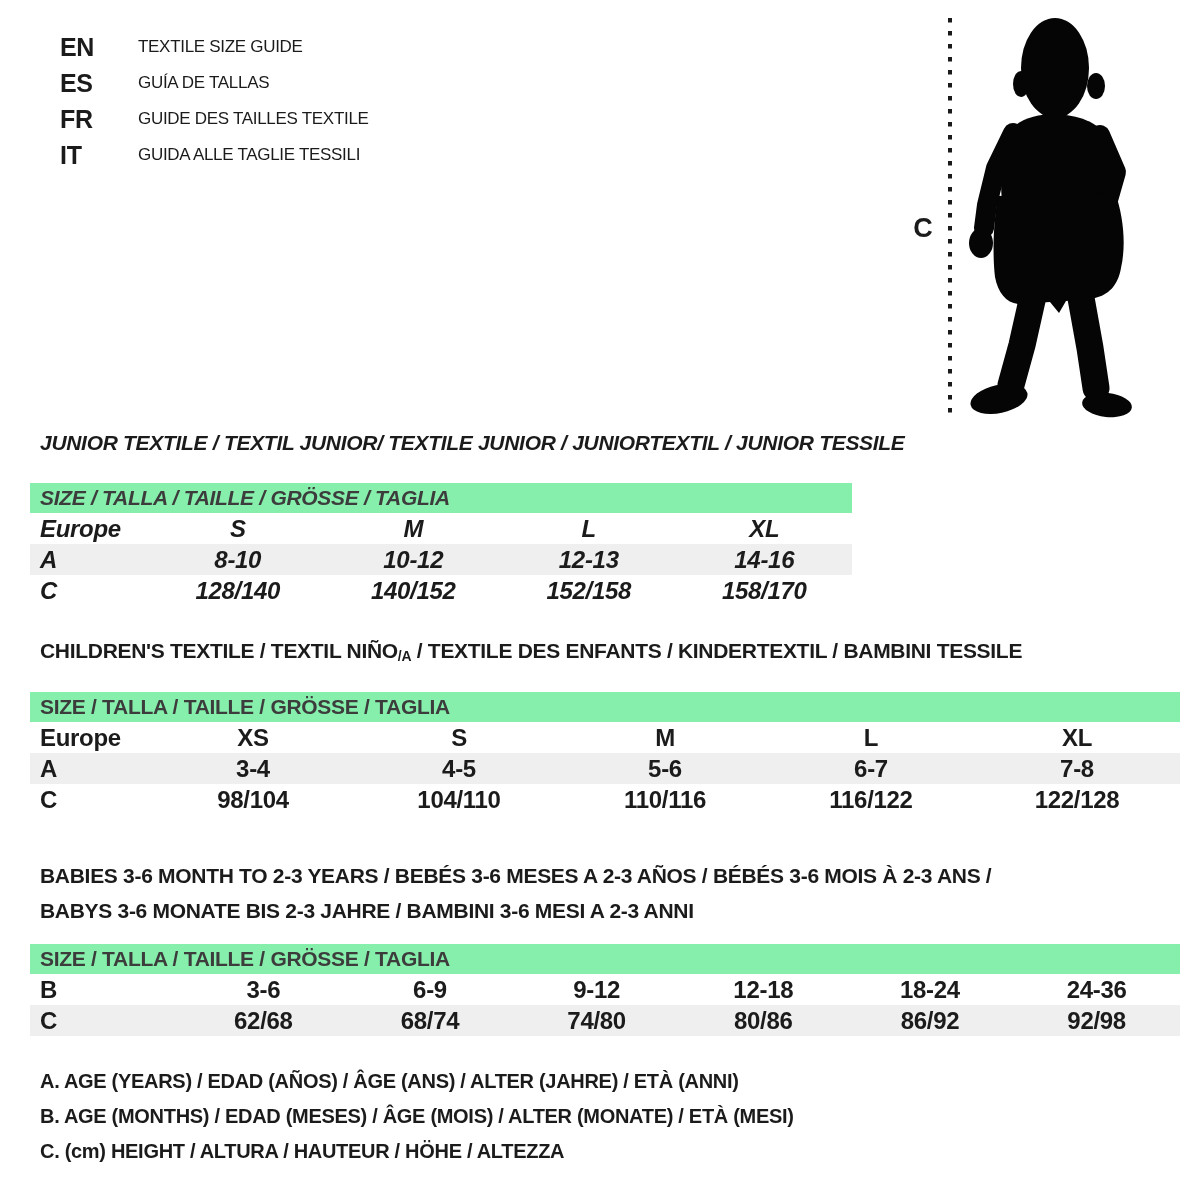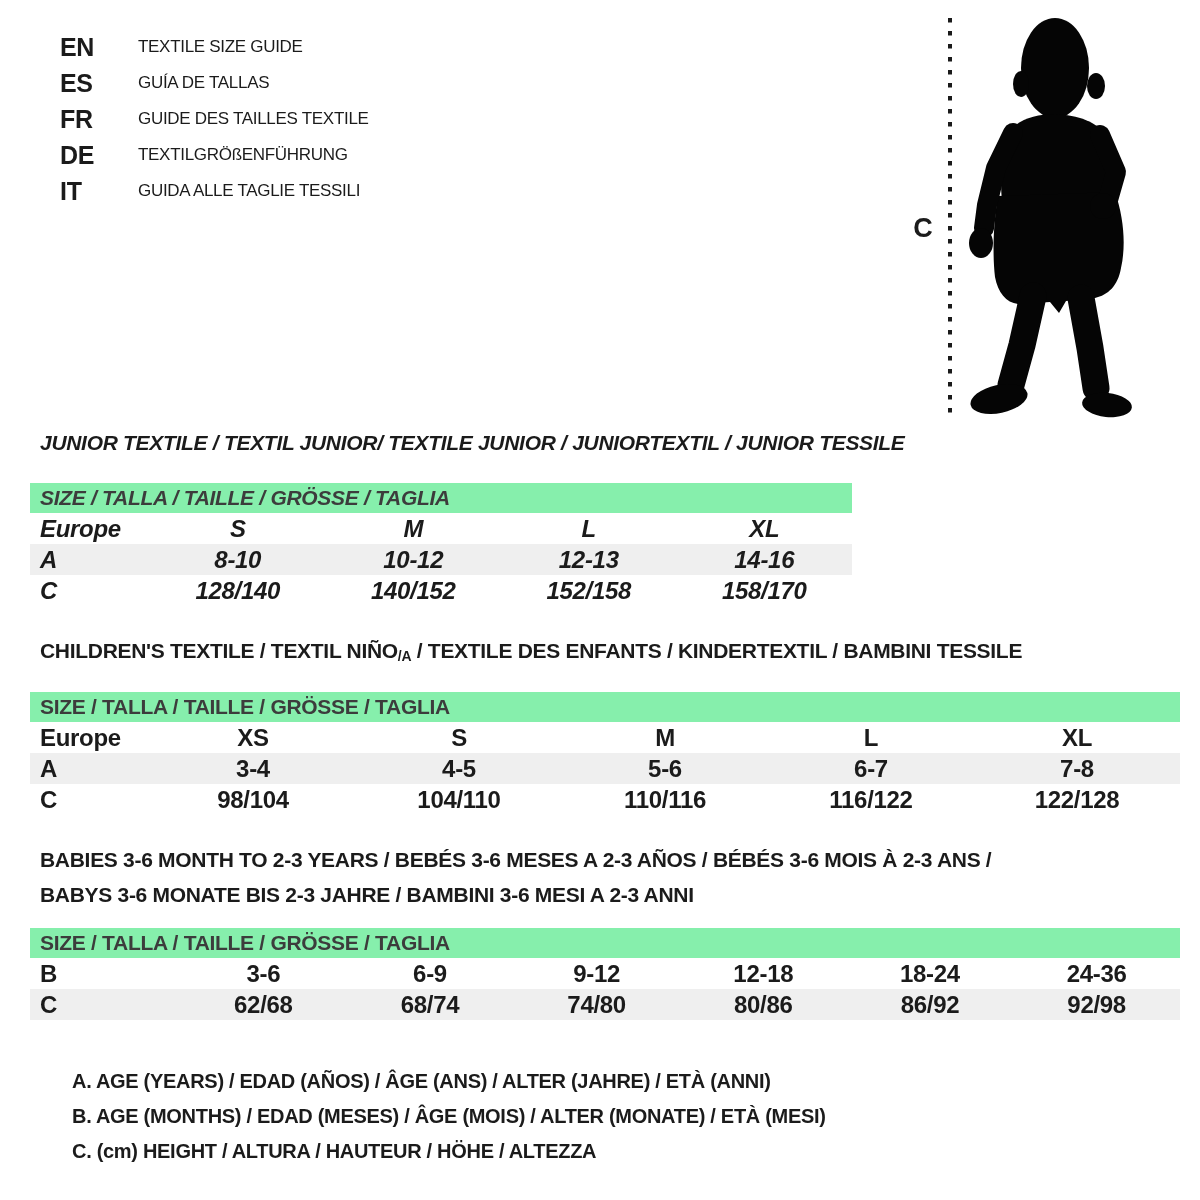--- a/index.html
+++ b/index.html
@@ -31,21 +31,21 @@
 
   
   .section { position: absolute; left: 30px; }
   .section-junior   { top: 430px; width: 822px; font-style: italic; }
   .section-children { top: 638px; width: 1150px; }
   .section-babies   { top: 842px; width: 1150px; }
   .section-title {
     margin: 0 0 0 10px; font-size: 21px; font-weight: 700;
     letter-spacing: -0.3px; line-height: 26px; white-space: nowrap;
   }
-  .section-babies .section-title { line-height: 35px; white-space: normal; }
+  .section-babies .section-title { line-height: 35px; white-space: normal; margin-top: 16px; }
   .title-sub { font-size: 14px; position: relative; top: 3px; }
 
   .size-bar {
     background: #86efac; color: #3c3c3c;
     font-size: 21px; font-weight: 700; letter-spacing: -0.3px;
     height: 30px; line-height: 30px; padding-left: 10px;
   }
   .section-junior .size-bar   { margin-top: 27px; }
   .section-children .size-bar { margin-top: 26px; }
   .section-babies .size-bar   { margin-top: 16px; }
@@ -57,44 +57,40 @@
   }
   .size-table td.rowlabel { text-align: left; padding-left: 10px; }
   .size-table col.lab-narrow { width: 120px; }
   .size-table col.lab-wide { width: 150px; }
   .size-table tr.shaded { background: #efefef; }
 
   
   .legend { position: absolute; left: 40px; top: 1064px; }
   .legend-line {
     font-size: 20px; font-weight: 700; letter-spacing: -0.3px;
-    line-height: 35px; white-space: nowrap; margin-left: 32px;
+    line-height: 35px; white-space: nowrap;
   }
 </style>
 </head>
 <body>
 
 <div class="page">
 
   <div class="lang-list">
     <div class="lang-row">
       <span class="lang-code">EN</span>
       <span class="lang-title">TEXTILE SIZE GUIDE</span>
     </div>
     <div class="lang-row">
       <span class="lang-code">ES</span>
       <span class="lang-title">GUÍA DE TALLAS</span>
     </div>
     <div class="lang-row">
       <span class="lang-code">FR</span>
       <span class="lang-title">GUIDE DES TAILLES TEXTILE</span>
-    </div>
-    <div class="lang-row">
-      <span class="lang-code">DE</span>
-      <span class="lang-title">TEXTILGRÖßENFÜHRUNG</span>
     </div>
     <div class="lang-row">
       <span class="lang-code">IT</span>
       <span class="lang-title">GUIDA ALLE TAGLIE TESSILI</span>
     </div>
   </div>
 
   <svg class="figure-svg" width="260" height="420" viewBox="0 0 260 420" aria-hidden="true">
     <line x1="50" y1="18" x2="50" y2="416" stroke="#1a1a1a" stroke-width="4" stroke-dasharray="4.5 8.5"></line>
     <g fill="#050505" stroke="none">

